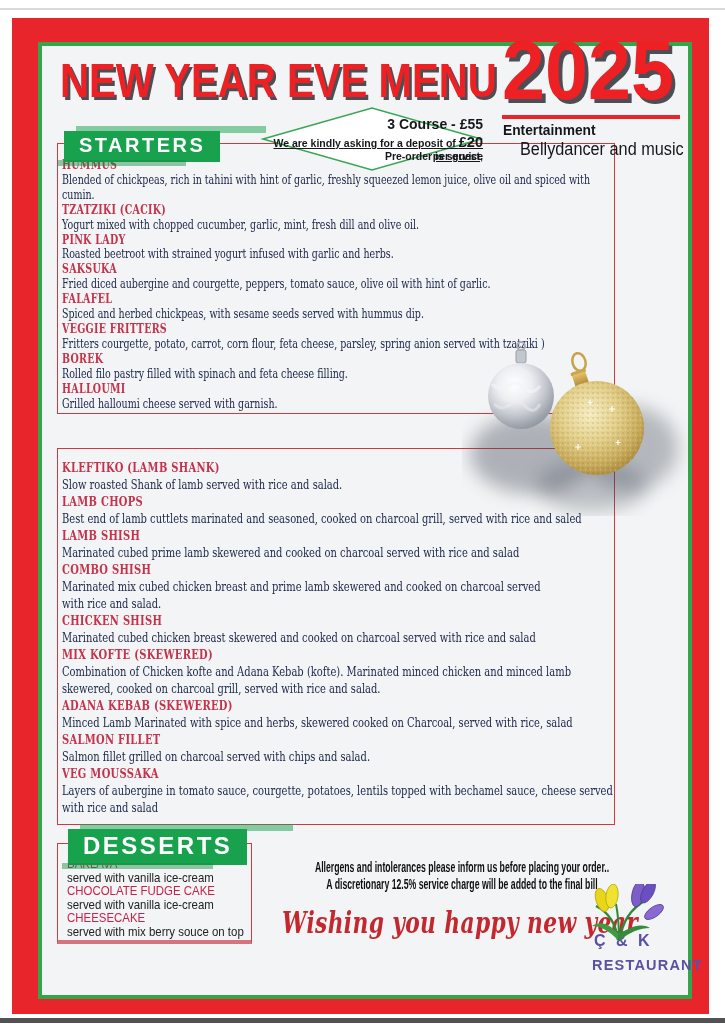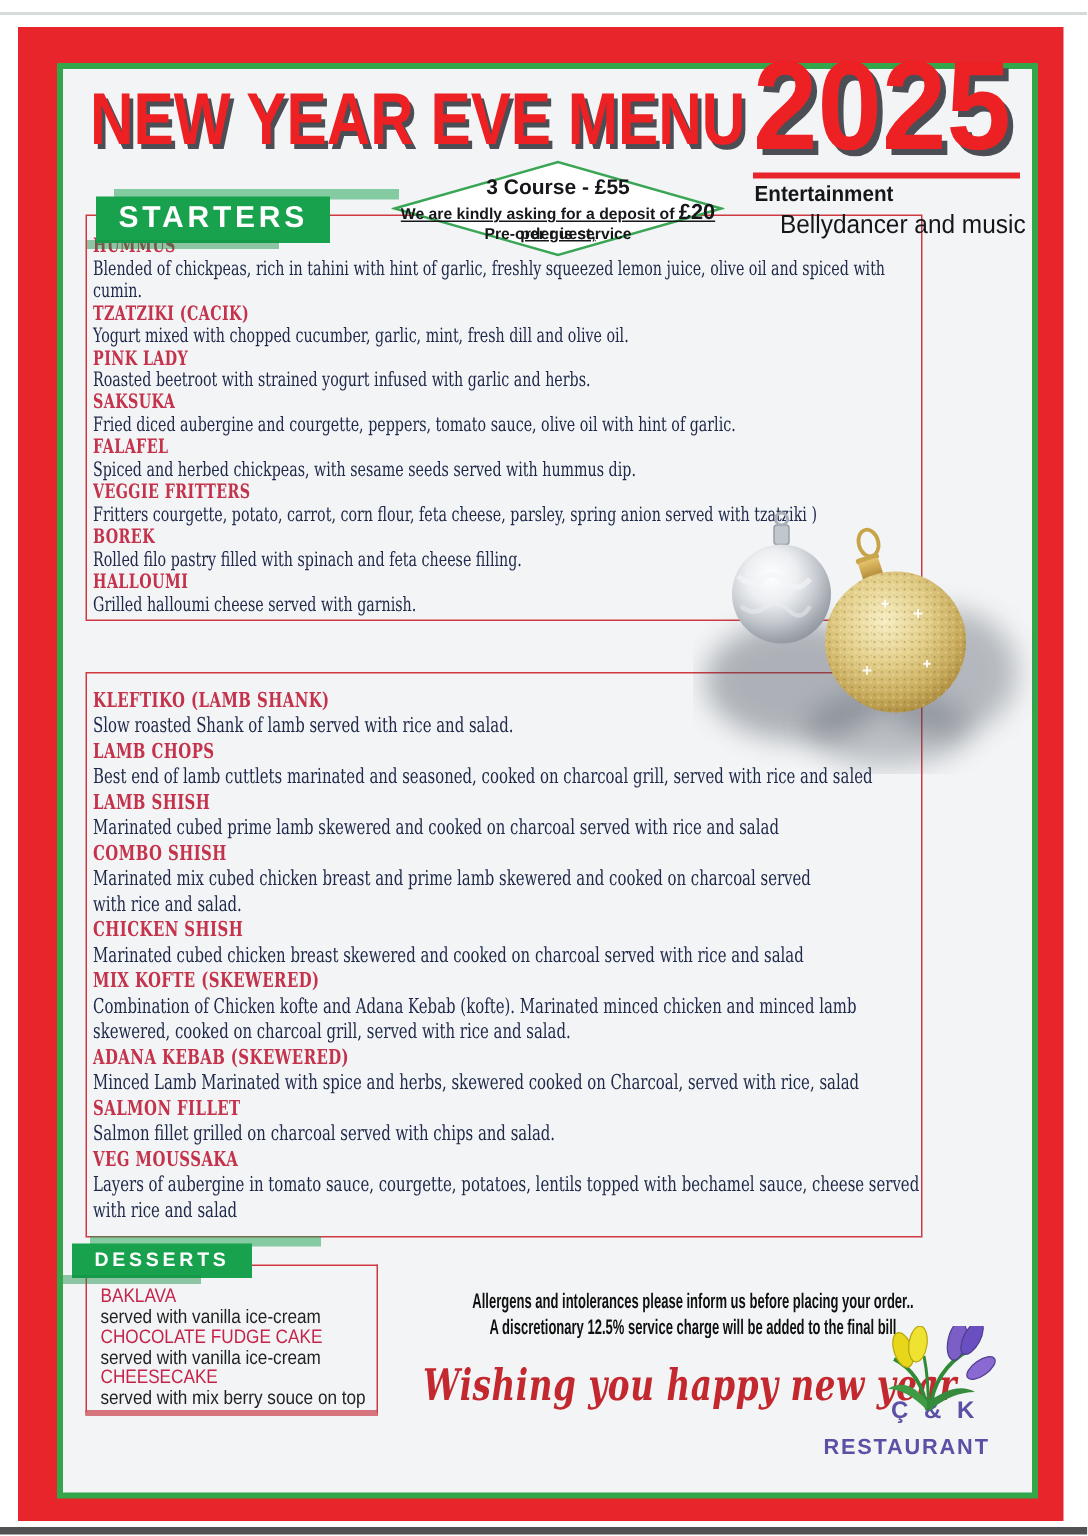--- a/index.html
+++ b/index.html
@@ -23,34 +23,34 @@
         line-height:1;transform:scaleX(.92);transform-origin:0 0;text-shadow:4px 4px 0 #4b4f55;z-index:2;}
   .year-underline{position:absolute;left:502px;top:115px;width:178px;height:4px;background:#e8252b;z-index:2;}
   .entertainment{position:absolute;left:503px;top:122px;font-size:14.5px;font-weight:bold;color:#15161a;
         transform:scaleX(.95);transform-origin:0 0;z-index:2;}
   .bellydancer{position:absolute;left:520px;top:139px;font-size:17.5px;color:#15161a;
         transform:scaleX(.93);transform-origin:0 0;z-index:2;}
 
   
   .notice{position:absolute;left:261px;top:106px;width:222px;height:66px;z-index:3;}
   .notice svg{position:absolute;left:0;top:0;}
-  .notice-line{position:absolute;left:0;width:100%;text-align:center;color:#16171b;font-weight:bold;}
+  .notice-line{position:absolute;left:0;width:100%;text-align:right;color:#16171b;font-weight:bold;}
   .notice-l1{top:10px;font-size:14px;}
   .notice-l2{top:28px;font-size:10.5px;text-decoration:underline;}
   .notice-l2 .deposit{font-size:14.5px;}
   .notice-l3{top:44px;font-size:10.5px;}
 
   
   .badge{position:absolute;background:#18a24e;color:#ffffff;font-weight:bold;letter-spacing:2.5px;
          padding:3px 15px 5px;font-size:20px;z-index:3;white-space:nowrap;}
   .badge::after{content:"";position:absolute;left:12px;right:-46px;top:-5px;height:7px;background:rgba(24,162,78,.5);}
   .badge::before{content:"";position:absolute;left:-6px;right:34px;bottom:-4px;height:6px;background:rgba(18,140,66,.45);}
   #badge-starters{left:64px;top:131px;}
   #badge-main{left:64px;top:422px;}
-  #badge-desserts{left:48px;top:829px;font-size:13px;}
+  #badge-desserts{left:68px;top:829px;font-size:24px;}
 
   
   .menu-box{position:absolute;border:1.4px solid #cf3a42;z-index:1;}
   #box-starters{left:57px;top:143px;width:556px;height:269px;}
   #box-main{left:57px;top:448px;width:556px;height:375px;}
   #box-desserts{left:57px;top:843px;width:193px;height:96px;border-bottom:4px solid rgba(197,48,58,.65);}
 
   
   .menu-items{position:absolute;z-index:2;width:860px;transform:scaleX(.72);transform-origin:0 0;
               font-family:"DejaVu Serif",serif;}
@@ -67,21 +67,21 @@
 
   
   .allergens{position:absolute;left:172px;top:859px;width:580px;text-align:center;z-index:2;
         font-weight:bold;font-size:14px;line-height:16.5px;color:#101010;
         transform:scaleX(.62);transform-origin:50% 0;}
   .greeting{position:absolute;left:282px;top:906px;z-index:2;font-family:"DejaVu Serif",serif;
         font-style:italic;font-weight:bold;font-size:29px;color:#c2282e;white-space:nowrap;
         transform:scaleX(.75);transform-origin:0 0;letter-spacing:.5px;}
   .brand-name{position:absolute;left:594px;top:932px;font-size:16px;font-weight:bold;color:#5b50a5;
         letter-spacing:3px;z-index:2;white-space:nowrap;}
-  .brand-type{position:absolute;left:549px;top:957px;font-size:14.5px;font-weight:bold;color:#5b50a5;
+  .brand-type{position:absolute;left:592px;top:957px;font-size:14.5px;font-weight:bold;color:#5b50a5;
         letter-spacing:1.2px;z-index:2;white-space:nowrap;}
 
   
   .ornaments{position:absolute;left:462px;top:336px;z-index:4;}
   .flower{position:absolute;left:588px;top:884px;z-index:2;}
 </style>
 </head>
 <body>
 
 <div class="page">

